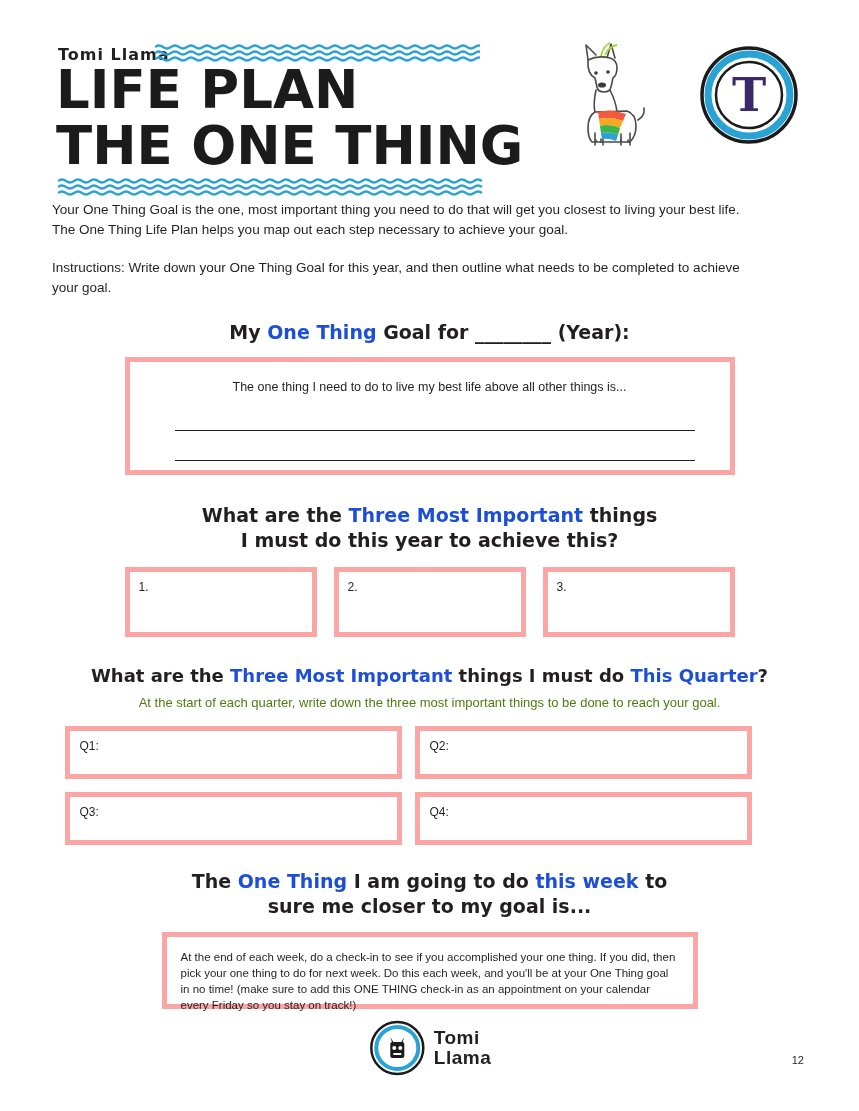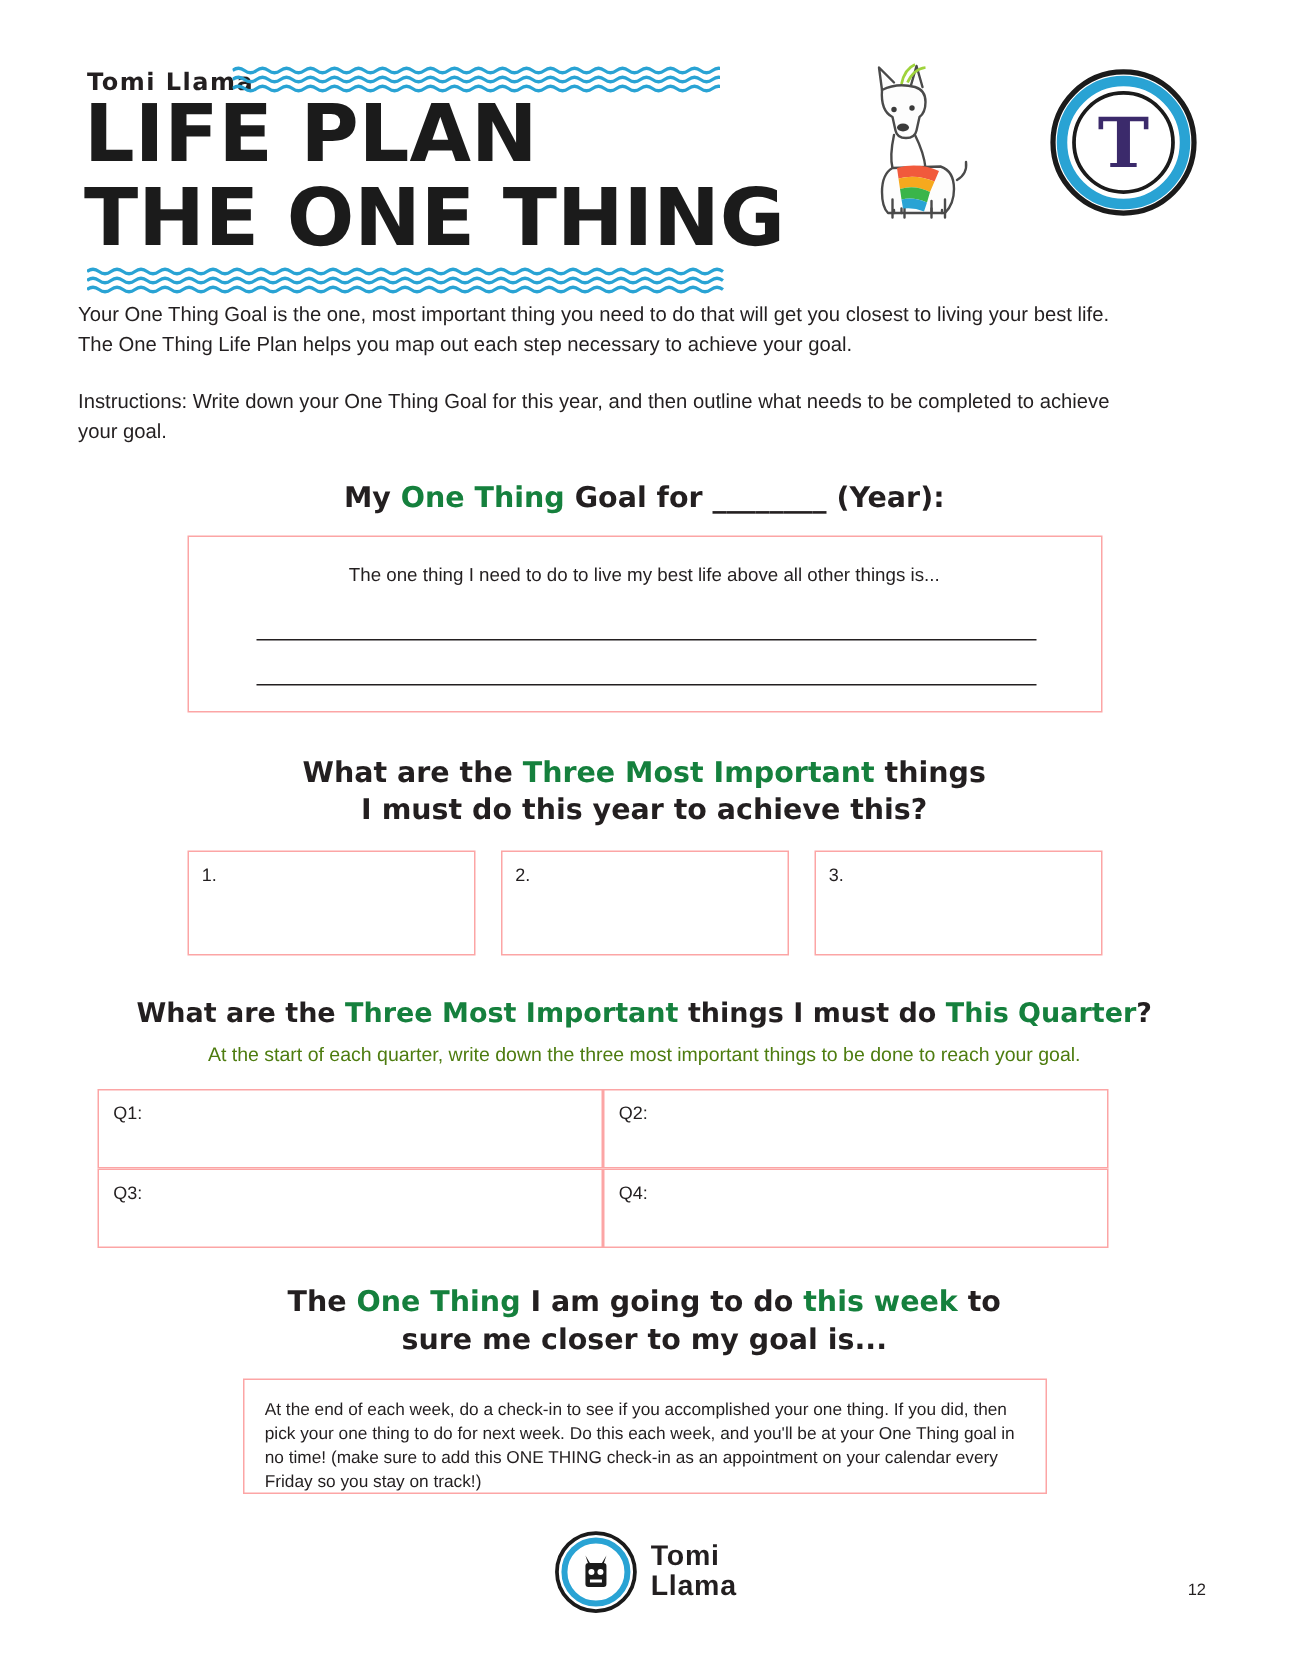--- a/index.html
+++ b/index.html
@@ -98,34 +98,34 @@
   
   .sec-head {
     text-align: center;
     font-family: "DejaVu Sans", sans-serif;
     font-weight: 700;
     color: #231f20;
     font-size: 19px;
     line-height: 25px;
     margin: 0;
   }
-  .sec-head .accent { color: #15803d; }
+  .sec-head .accent { color: #1d4ed8; }
   .sec-head.smaller { font-size: 18px; }
 
   .sub-note {
     text-align: center;
     font-size: 13px;
     line-height: 18px;
     margin: 6px 0 0 0;
     color: #4d7c0f;
   }
 
   
   .box {
-    border: 1px solid #fca5a5;
+    border: 5px solid #fca5a5;
     box-sizing: border-box;
     background: #fff;
   }
 
   .goal-box {
     margin: 12px auto 0 auto;
     width: 610px;
     height: 118px;
     position: relative;
   }
@@ -162,21 +162,21 @@
     position: absolute;
     top: 8px;
     left: 9px;
     font-size: 12px;
     color: #231f20;
   }
 
   .quarter-grid {
     display: flex;
     flex-wrap: wrap;
-    gap: 0;
+    gap: 13px;
     margin: 14px auto 0 auto;
     width: 730px;
   }
   .quarter-grid .box {
     width: 337px;
     height: 53px;
     position: relative;
   }
   .quarter-grid .qlabel {
     position: absolute;

